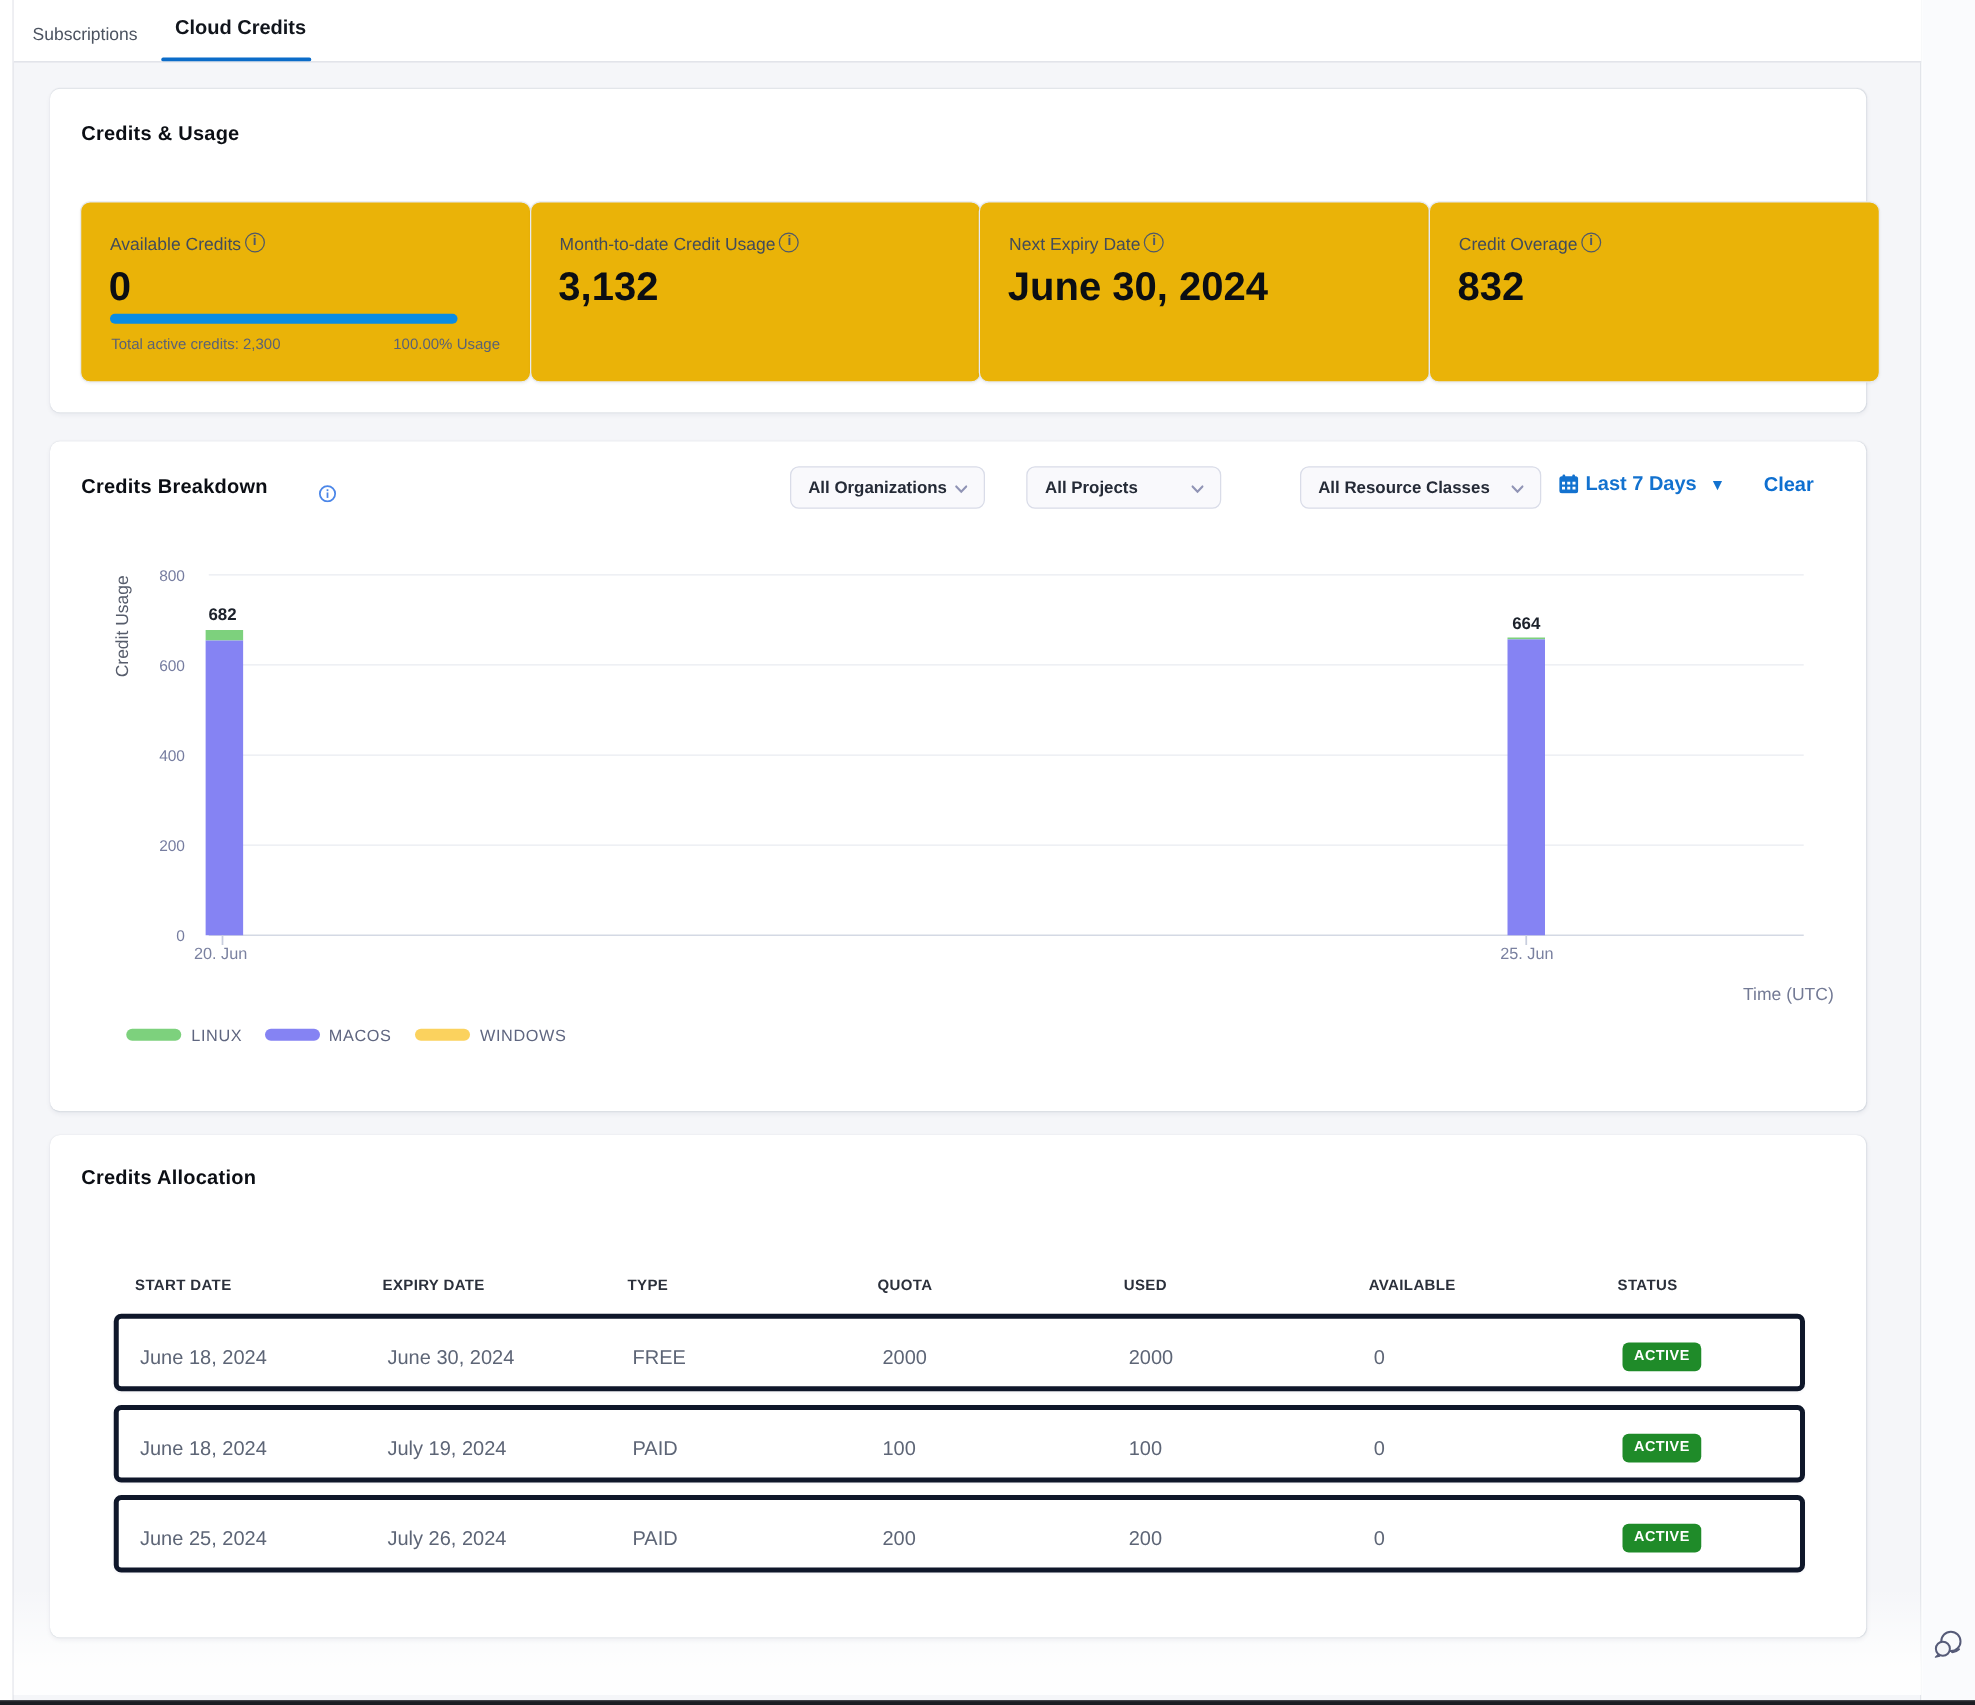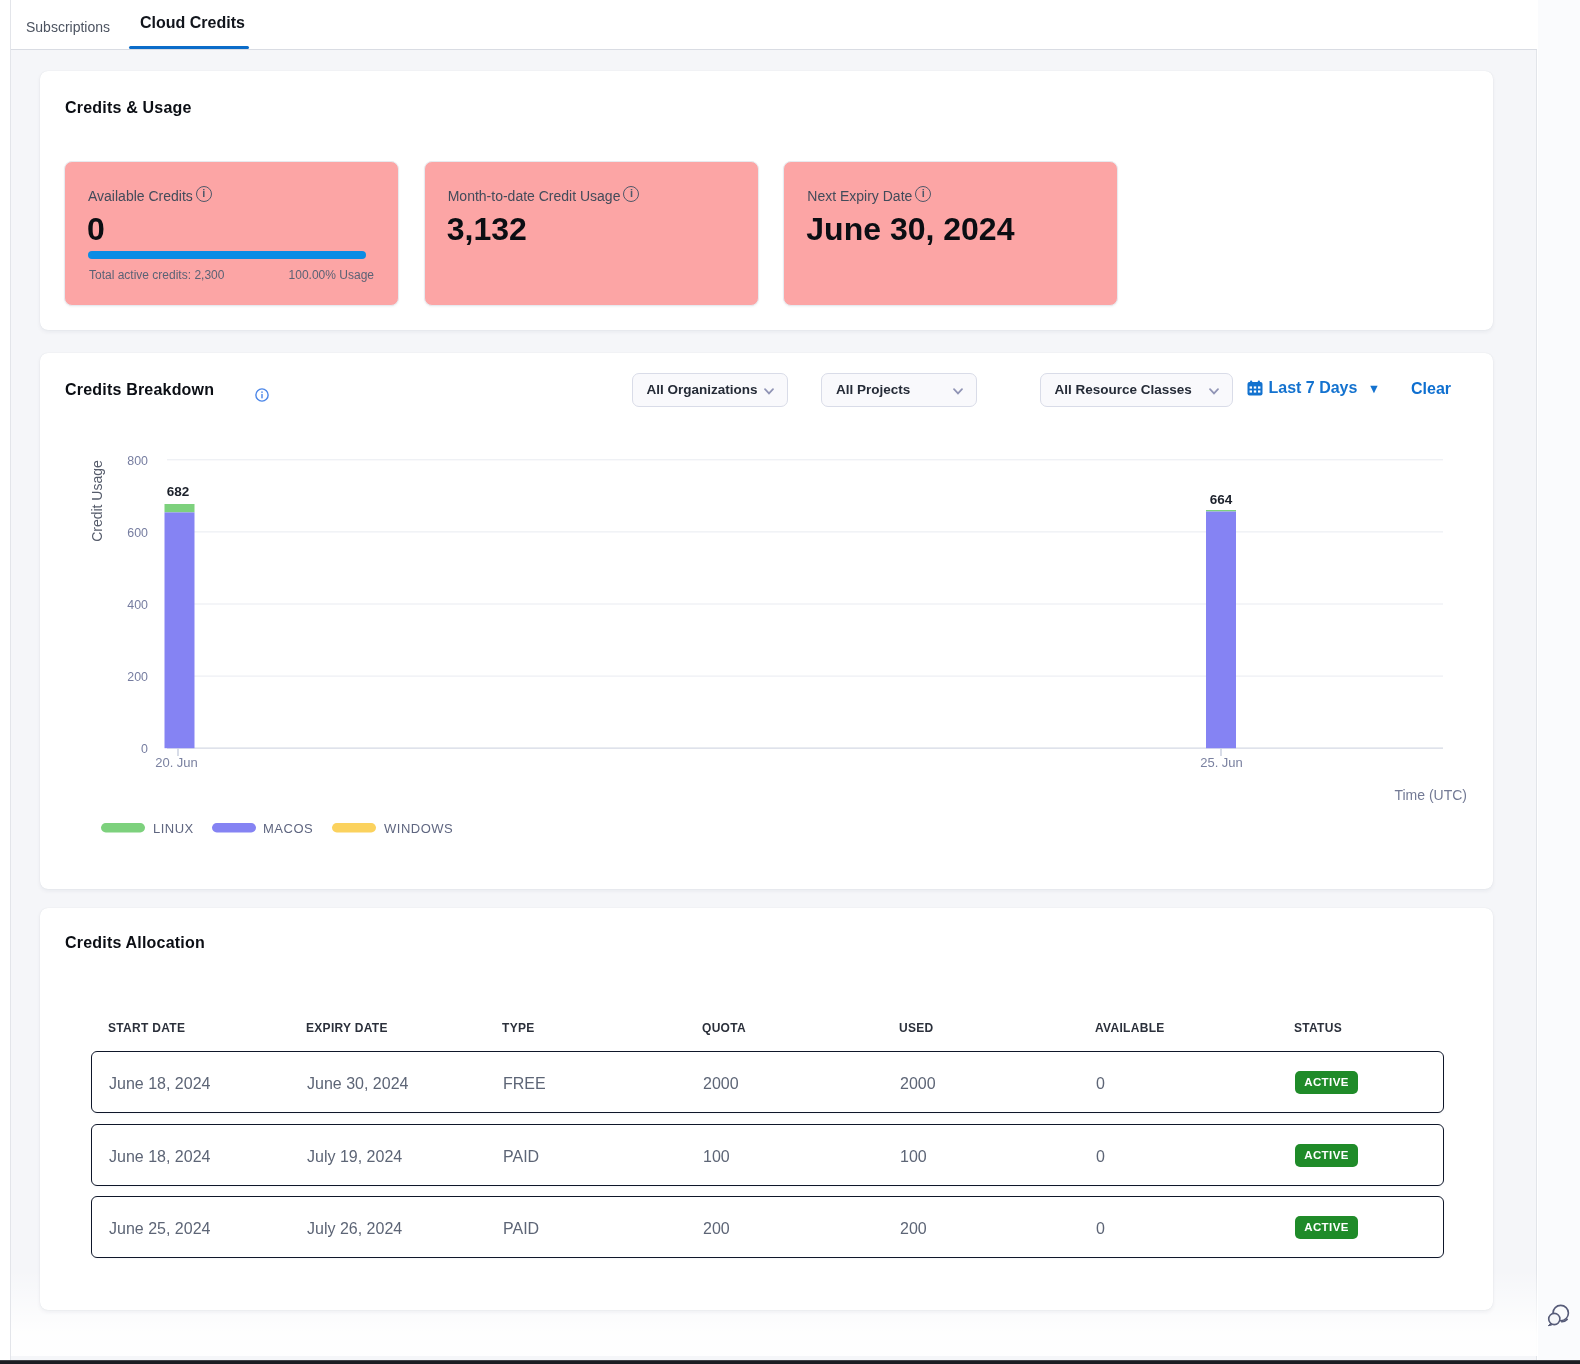--- a/index.html
+++ b/index.html
@@ -9,38 +9,38 @@
           border-left:1px solid #e3e5ea; border-right:1px solid #e2e5ea; }
   .tabbar { position:absolute; left:11px; top:0; width:1526px; height:50px; background:#fff; border-bottom:1px solid #d9dce3; }
   .tab1 { position:absolute; left:15px; top:19px; font-size:14px; color:#4c5360; }
   .tab2 { position:absolute; left:129px; top:14px; font-size:16px; font-weight:bold; color:#11151c; }
   .tabline { position:absolute; left:118px; top:46px; width:120px; height:3px; background:#0b6cc9; border-radius:2px; }
 
   .card { position:absolute; background:#fff; border-radius:8px; box-shadow:0 0 1px rgba(9,30,66,.12), 0 2px 4px rgba(9,30,66,.06); }
   .cardtitle { position:absolute; font-size:16px; font-weight:bold; color:#0b0e14; letter-spacing:.2px; }
 
   
-  .stat { position:absolute; top:90px; width:335px; height:145px; background:#fca5a5; border:1px solid #e7eaef; border-radius:8px; box-shadow:0 1px 2px rgba(9,30,66,.05); }
+  .stat { position:absolute; top:90px; width:361px; height:145px; background:#eab308; border:1px solid #e7eaef; border-radius:8px; box-shadow:0 1px 2px rgba(9,30,66,.05); }
   .stat .lbl { position:absolute; left:23px; top:24px; font-size:14px; color:#424b5a; }
   .stat .val { position:absolute; left:22px; top:49px; font-size:32px; font-weight:bold; color:#0b0e13; }
   .ii { display:inline-block; width:16px; height:16px; border:1.3px solid #4f5869; border-radius:50%;
         font-size:11px; font-weight:bold; color:#4f5869; text-align:center; line-height:13.5px; vertical-align:4px; margin-left:3px; font-style:normal; }
   .pbar { position:absolute; left:23px; top:89px; width:278px; height:8px; background:#0a8ce4; border-radius:4px; }
   .stat .sub { position:absolute; left:24px; top:106px; font-size:12px; color:#5b6275; }
   .stat .sub2 { position:absolute; right:24px; top:106px; font-size:12px; color:#5b6275; }
 
   
   .sel { position:absolute; top:20px; height:34px; background:#f9f9fc; border:1px solid #d9dce8; border-radius:7px;
          font-size:13.5px; font-weight:bold; color:#252b37; line-height:32px; padding-left:14px; }
   .datec { position:absolute; top:26px; color:#1372cf; font-size:16px; font-weight:bold; }
   .clear { position:absolute; top:27px; color:#0e6fd0; font-size:16px; font-weight:bold; }
 
   
   .th { position:absolute; font-size:12px; font-weight:bold; color:#2b303b; letter-spacing:.3px; }
-  .row { position:absolute; left:51px; width:1353px; height:62px; background:#fff; border:1px solid #0f172a; border-radius:6px; box-shadow:0 1px 2px rgba(9,30,66,.04); }
+  .row { position:absolute; left:51px; width:1353px; height:62px; background:#fff; border:4px solid #0f172a; border-radius:6px; box-shadow:0 1px 2px rgba(9,30,66,.04); }
   .td { position:absolute; top:23px; font-size:16px; color:#5d6576; }
   .badge { position:absolute; top:19px; width:63px; height:23px; background:#1f8b29; border-radius:5px;
            color:#fff; font-size:11.5px; font-weight:bold; text-align:center; line-height:23px; letter-spacing:.4px; }
 
   .botbar { position:absolute; left:0; top:1360px; width:1580px; height:4px; background:#1b1d22; border-top:1px solid #43454a; }
   .rgutter { position:absolute; left:1538px; top:0; width:42px; height:1360px; background:#fafbfd; }
   .chev { position:absolute; right:13px; top:14px; }
 </style>
 </head>
 <body>
@@ -63,20 +63,24 @@
       <div class="sub2">100.00% Usage</div>
     </div>
     <div class="stat" style="left:383.7px;">
       <div class="lbl">Month-to-date Credit Usage<span class="ii">i</span></div>
       <div class="val">3,132</div>
     </div>
     <div class="stat" style="left:743.3px;">
       <div class="lbl">Next Expiry Date<span class="ii">i</span></div>
       <div class="val">June 30, 2024</div>
     </div>
+    <div class="stat" style="left:1103px;">
+      <div class="lbl">Credit Overage<span class="ii">i</span></div>
+      <div class="val">832</div>
+    </div>
   </div>
 
   <div class="card" style="left:40px; top:353px; width:1453px; height:536px;">
     <div class="cardtitle" style="left:25px; top:27.5px;">Credits Breakdown</div>
     <svg style="position:absolute; left:215px; top:35px;" width="14" height="14" viewBox="0 0 16 16">
       <circle cx="8" cy="8" r="7" fill="none" stroke="#4b86e8" stroke-width="1.6"></circle>
       <rect x="7.2" y="6.8" width="1.6" height="5" fill="#4b86e8"></rect>
       <rect x="7.2" y="3.9" width="1.6" height="1.7" fill="#4b86e8"></rect>
     </svg>
     <div class="sel" style="left:591.5px; width:156px;">All Organizations

